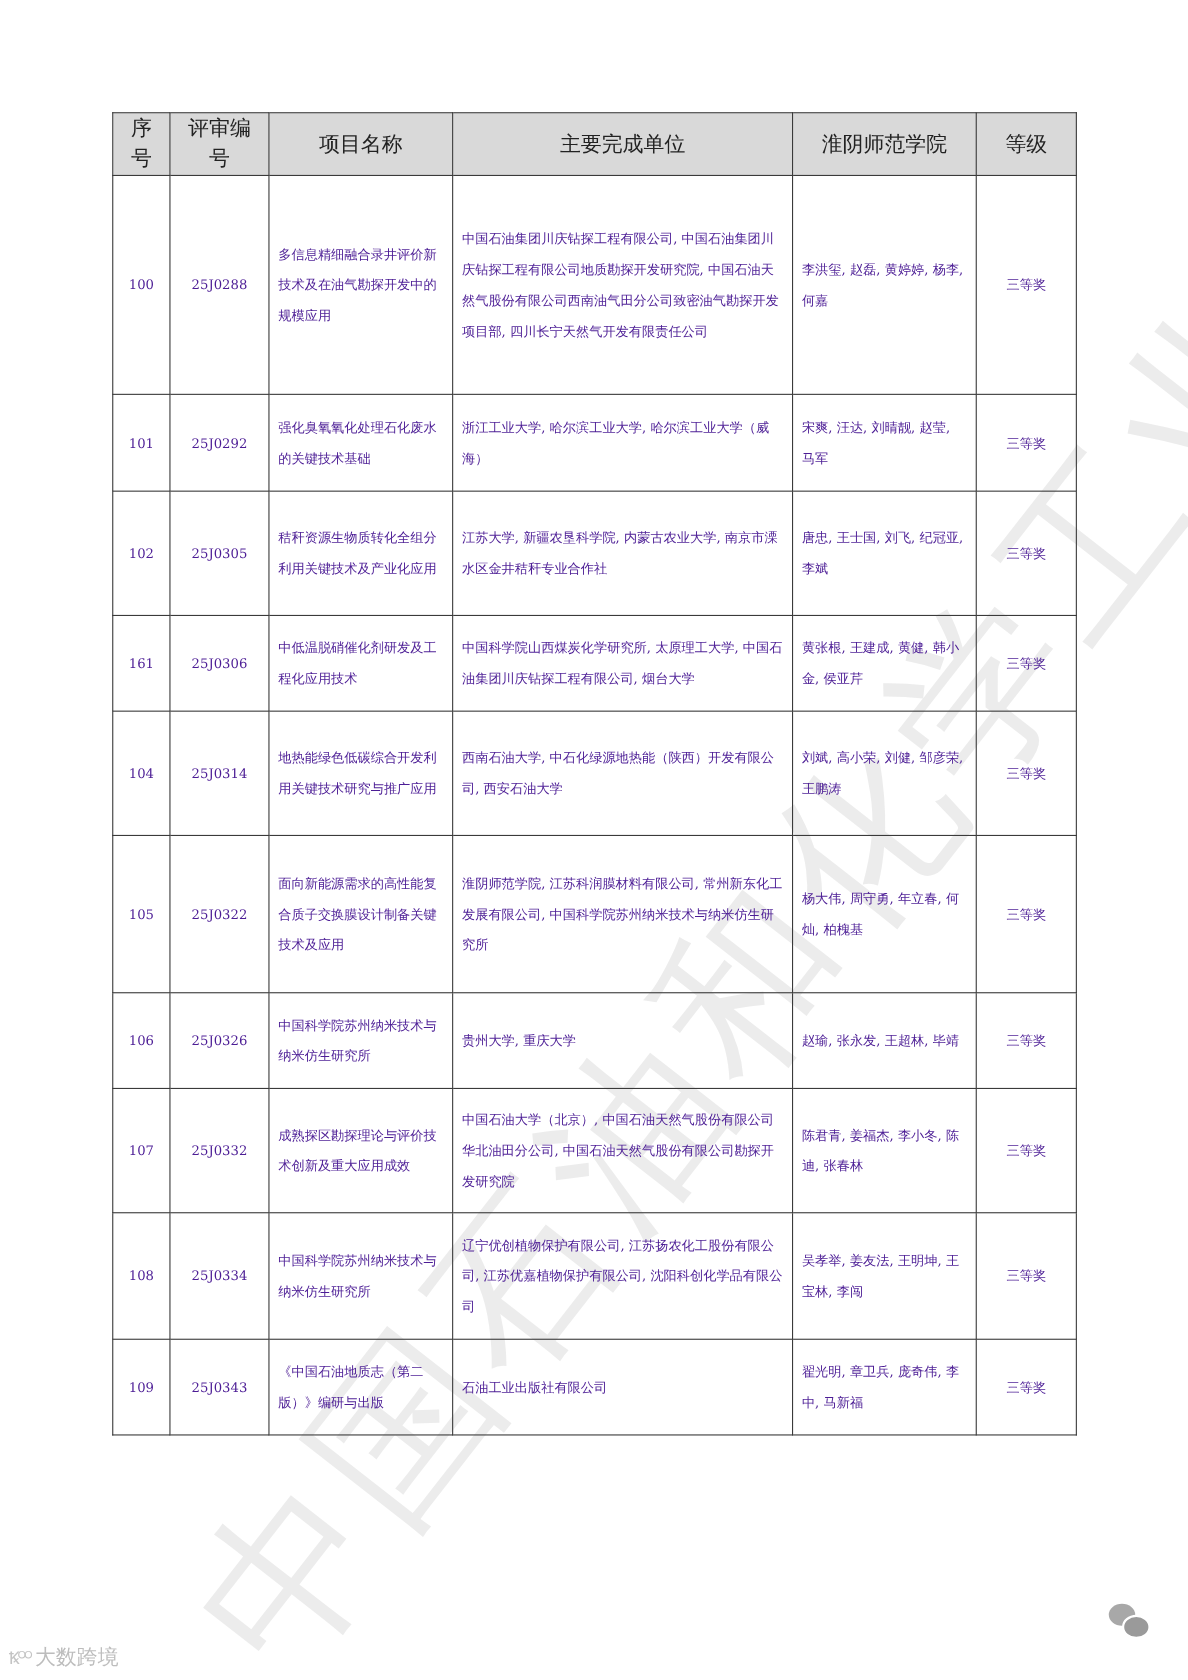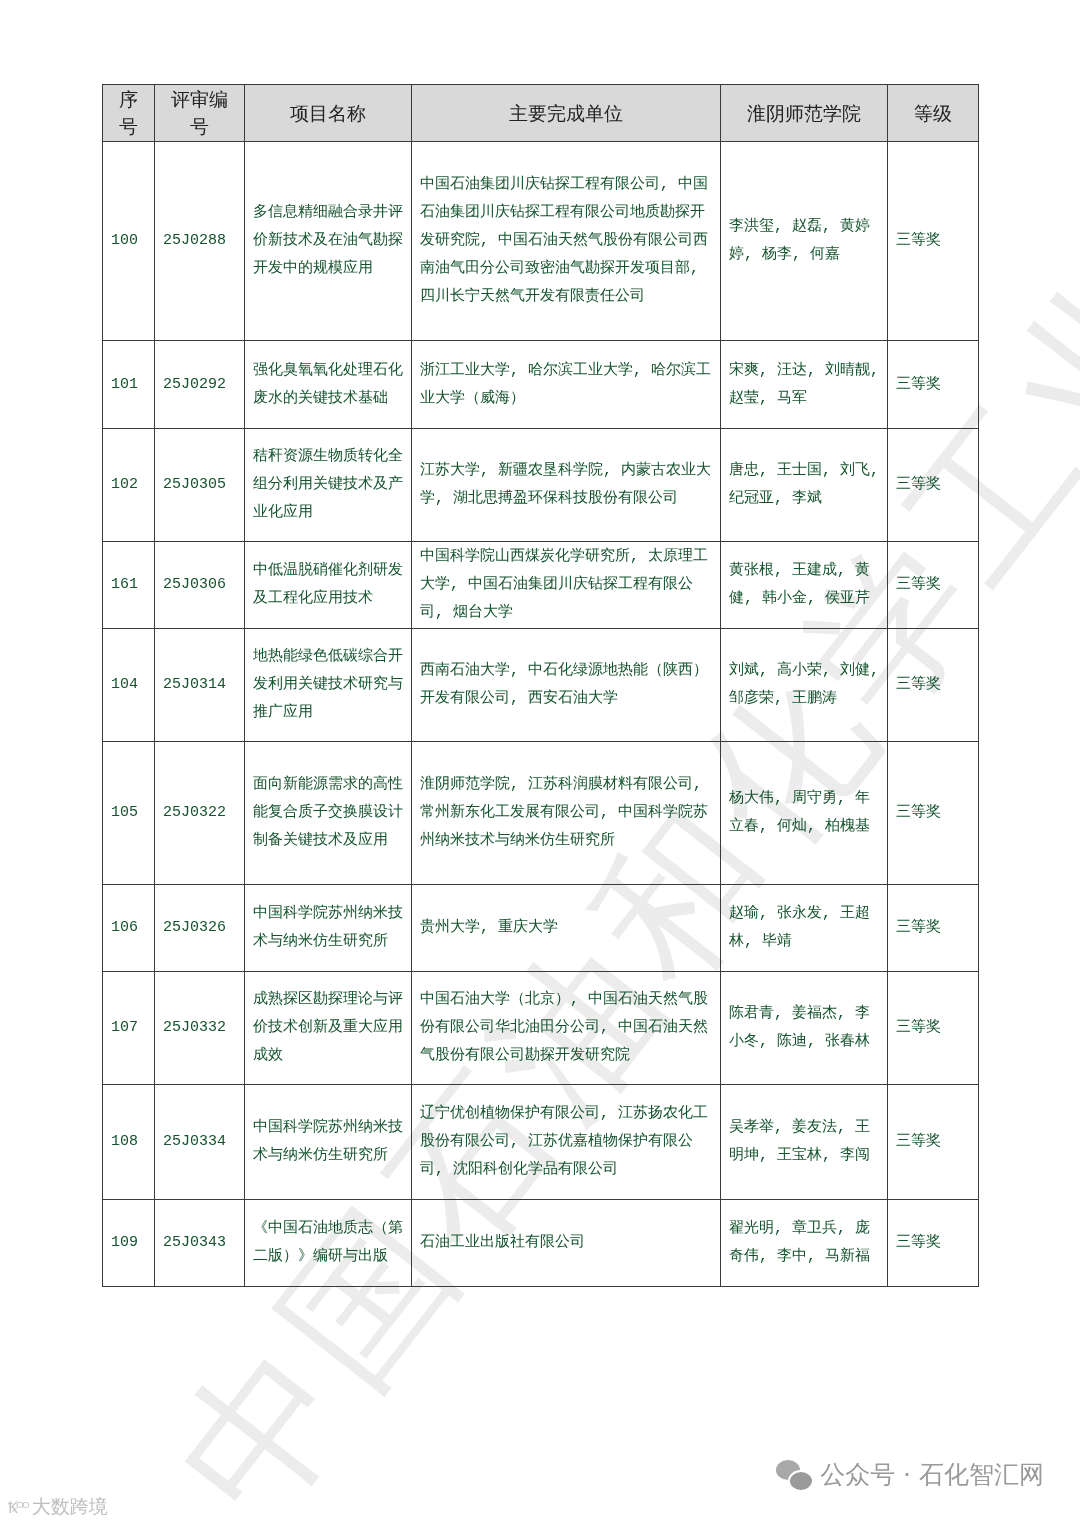--- a/index.html
+++ b/index.html
@@ -1,24 +1,24 @@
 <!DOCTYPE html>
 <html><head>
 <meta charset="utf-8">
 <style>
   html, body { margin:0; padding:0; background:#ffffff; }
   body { width:1080px; height:1527px; position:relative; overflow:hidden;
          font-family:"DejaVu Serif","Liberation Serif",serif; color:#222; }
   .page { position:absolute; left:0; top:0; width:1080px; height:1527px; background:#fff; }
-  table.awards { position:absolute; left:102px; top:84px; border-collapse:collapse; table-layout:fixed; width:876px; }
+  table.awards { position:absolute; left:102px; top:102px; border-collapse:collapse; table-layout:fixed; width:876px; }
   table.awards th, table.awards td { border:1.5px solid #3a3a3a; padding:0 8px; vertical-align:middle; }
   table.awards th { background:#d9d9d9; font-family:"DejaVu Sans","Liberation Sans",sans-serif; font-weight:normal;
                     font-size:19px; line-height:27px; height:56px; text-align:center; color:#222; }
-  table.awards td { font-size:15px; line-height:28px; color:#14532d;font-family:Liberation Mono, monospace; }
-  td.c-no, td.c-code, td.c-grade { }
+  table.awards td { font-size:12px; line-height:28px; color:#4c1d95; }
+  td.c-no, td.c-code, td.c-grade { text-align:center; }
   td.c-no { padding:0 2px; }
   td.c-code { padding:0 4px; }
   td.c-name, td.c-unit, td.c-people { text-align:left; }
   td.c-name { padding:0 6px 0 10px; }
   td.c-unit { padding:0 8px 0 10px; }
   td.c-people { padding:0 8px 0 12px; }
   .watermark { position:absolute; left:40px; top:340px; width:1100px; transform:rotate(-52deg); transform-origin:0 0;
                font-family:"DejaVu Sans","Liberation Sans",sans-serif; font-size:160px; color:rgba(150,150,150,0.18);
                letter-spacing:10px; white-space:nowrap; pointer-events:none; left:130px; top:1430px; }
   .footer-right { position:absolute; right:36px; top:1458px; display:flex; align-items:center; gap:8px;
@@ -70,21 +70,21 @@
         <td class="c-code">25J0292</td>
         <td class="c-name">强化臭氧氧化处理石化废水的关键技术基础</td>
         <td class="c-unit">浙江工业大学, 哈尔滨工业大学, 哈尔滨工业大学（威海）</td>
         <td class="c-people">宋爽, 汪达, 刘晴靓, 赵莹, 马军</td>
         <td class="c-grade">三等奖</td>
       </tr>
       <tr style="height:113px">
         <td class="c-no">102</td>
         <td class="c-code">25J0305</td>
         <td class="c-name">秸秆资源生物质转化全组分利用关键技术及产业化应用</td>
-        <td class="c-unit">江苏大学, 新疆农垦科学院, 内蒙古农业大学, 湖北思搏盈环保科技股份有限公司</td>
+        <td class="c-unit">江苏大学, 新疆农垦科学院, 内蒙古农业大学, 南京市溧水区金井秸秆专业合作社</td>
         <td class="c-people">唐忠, 王士国, 刘飞, 纪冠亚, 李斌</td>
         <td class="c-grade">三等奖</td>
       </tr>
       <tr style="height:87px">
         <td class="c-no">161</td>
         <td class="c-code">25J0306</td>
         <td class="c-name">中低温脱硝催化剂研发及工程化应用技术</td>
         <td class="c-unit">中国科学院山西煤炭化学研究所, 太原理工大学, 中国石油集团川庆钻探工程有限公司, 烟台大学</td>
         <td class="c-people">黄张根, 王建成, 黄健, 韩小金, 侯亚芹</td>
         <td class="c-grade">三等奖</td>
@@ -138,21 +138,20 @@
         <td class="c-grade">三等奖</td>
       </tr>
     </tbody>
   </table>
 
   <div class="footer-right">
     <span class="wechat-icon">
         <span class="b1"></span>
         <span class="b2"></span>
       </span>
-    <span>公众号 · 石化智汇网</span>
   </div>
 
   <div class="footer-left">
     <span class="logo-icon">Ꝅᴼᴼ</span>
     <span>大数跨境</span>
   </div>
 
 </div>
 
 </body></html>

